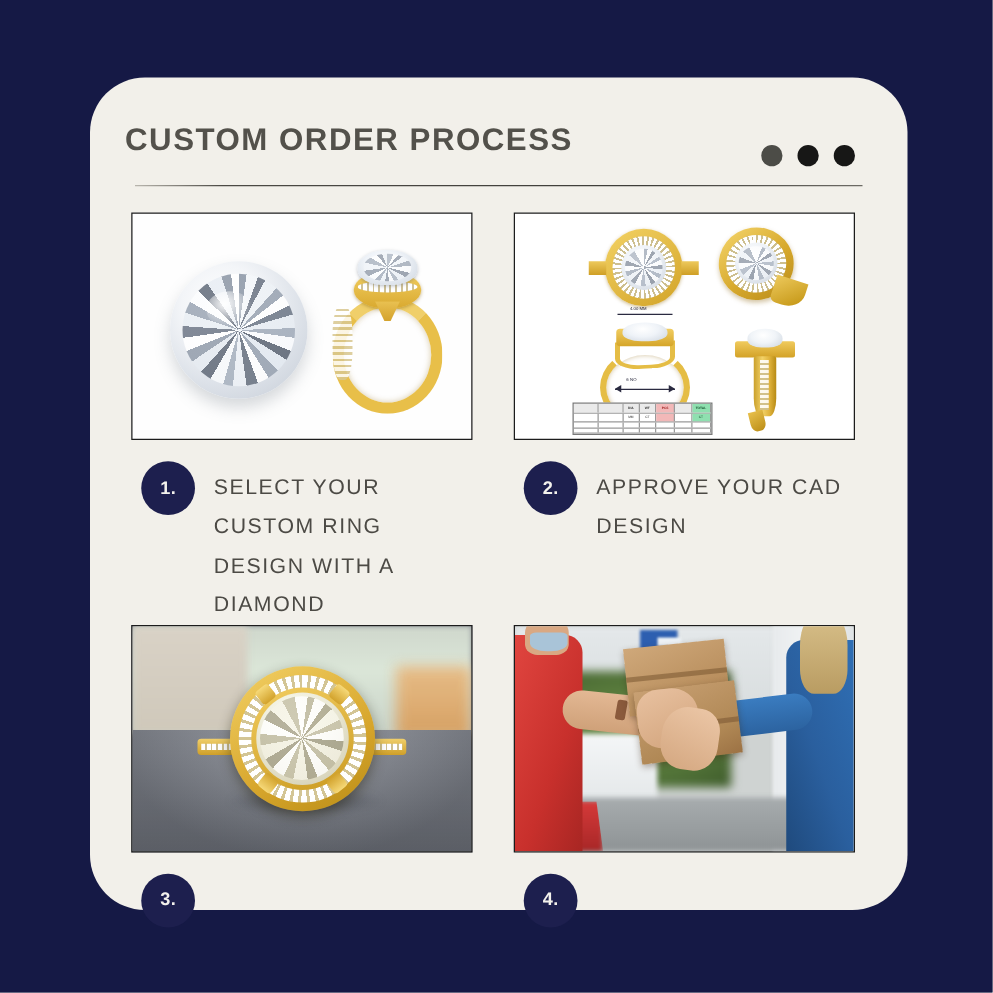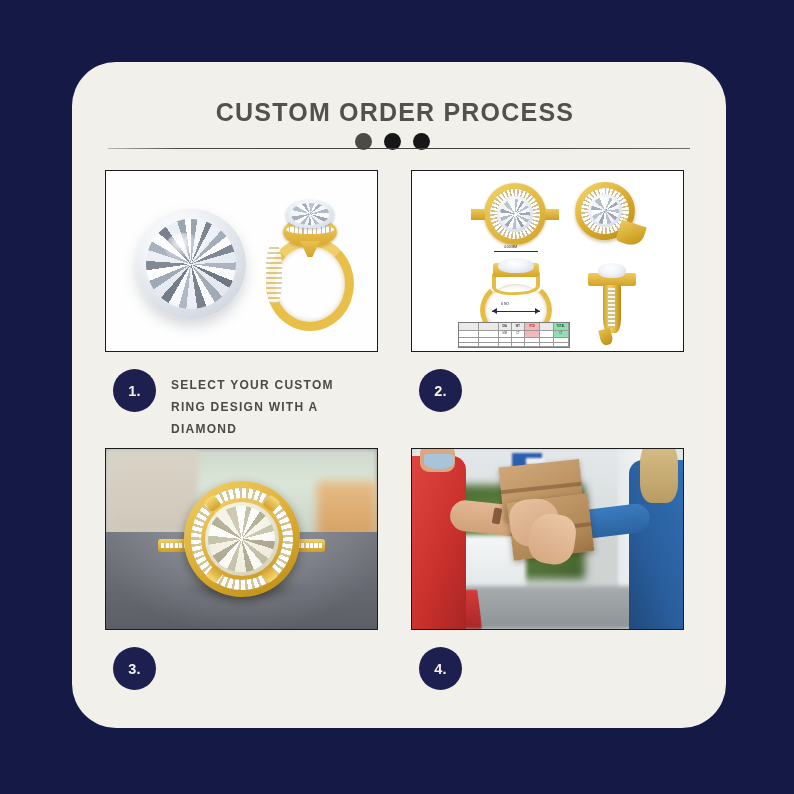--- a/index.html
+++ b/index.html
@@ -36,23 +36,21 @@
   }
 
   
   .card-header {
     position: absolute;
     left: 28px;
     top: 36px;
     right: 36px;
     height: 52px;
     display: flex;
-    align-items: center;
     justify-content: space-between;
-    flex-direction: column;
   }
 
   .card-title {
     font-size: 25px;
     font-weight: bold;
     letter-spacing: 1.2px;
     color: #53514b;
     white-space: nowrap;
   }
 
@@ -122,22 +120,22 @@
     display: flex;
     align-items: center;
     justify-content: center;
     font-size: 14.5px;
     font-weight: bold;
     letter-spacing: 0.3px;
   }
 
   .caption-text {
     padding-top: 5px;
-    font-size: 12px;
-    font-weight: bold;
+    font-size: 17px;
+    font-weight: normal;
     line-height: 1.85;
     letter-spacing: 1.25px;
     color: #4c4a45;
     text-transform: uppercase;
     max-width: 200px;
   }
 
   
   .p1 { background: #fefefe; }
 
@@ -814,20 +812,21 @@
                 <span></span>
                   <span></span>
                 <span></span>
               </div>
             </div>
 
           </div>
         </div>
         <div class="caption">
           <div class="step-badge">2.</div>
+          <div class="caption-text">APPROVE YOUR CAD DESIGN</div>
         </div>
       </div>
 
       <div class="cell">
         <div class="panel p3">
           <div class="photo3">
             <div class="p3-bg"></div>
             <div class="p3-bg-left"></div>
             <div class="p3-bg-right"></div>
             <div class="p3-surface"></div>

